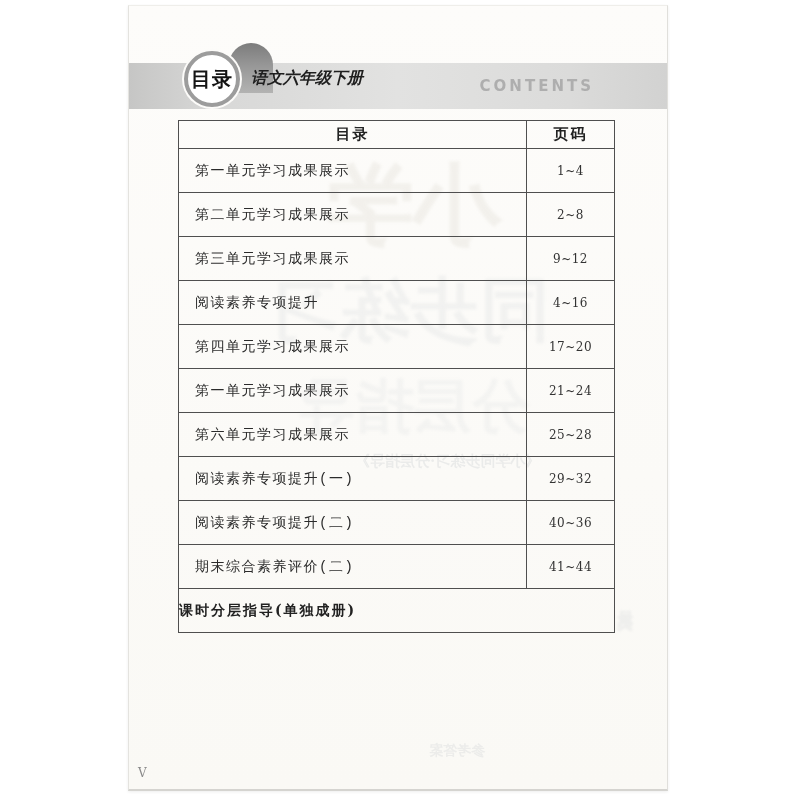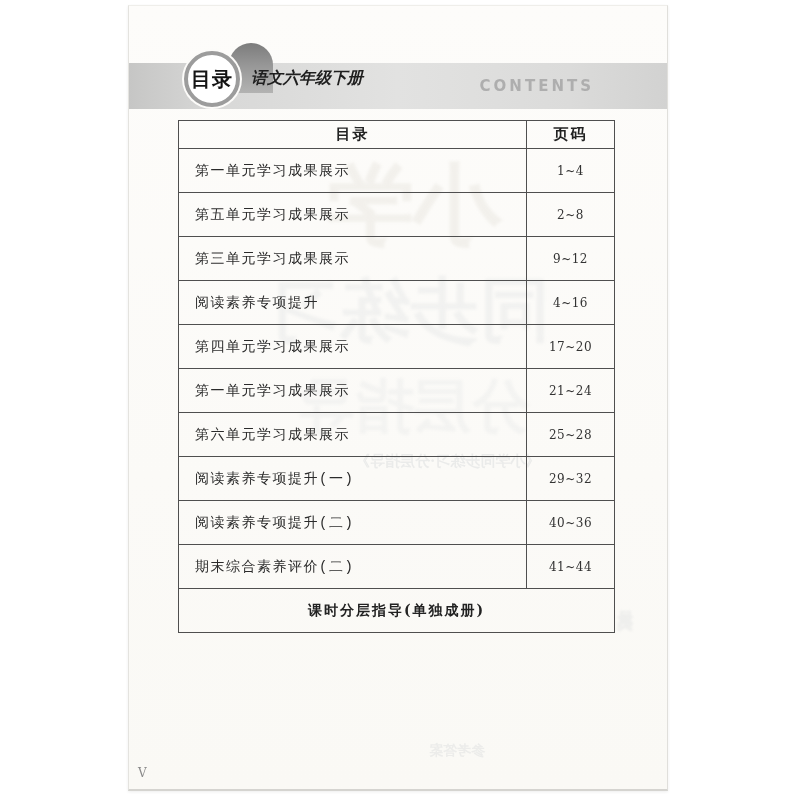--- a/index.html
+++ b/index.html
@@ -77,21 +77,21 @@
   }
   td.cell-title {
     height:44px; padding-left:16px; font-size:14px; letter-spacing:1.5px;
     text-align:left; vertical-align:middle;font-family:Liberation Mono, monospace;
   }
   td.cell-pages {
     height:44px; text-align:center; vertical-align:middle;
     font-size:12px; letter-spacing:0.5px; color:#333;
   }
   td.cell-span {
-    height:44px; text-align:center; vertical-align:middle;
+    height:44px; text-align:left; vertical-align:middle;
     font-size:14px; font-weight:bold; letter-spacing:2px; color:#222;
   }
 
   .page-num {
     position:absolute; left:9px; top:760px; font-size:12px; color:#8a8a8a;
     font-family:"DejaVu Serif","Liberation Serif",serif;
   }
 </style>
 </head>
 <body>
@@ -128,21 +128,21 @@
           <th>目录</th>
           <th>页码</th>
         </tr>
       </thead>
       <tbody>
           <tr>
             <td class="cell-title">第一单元学习成果展示</td>
             <td class="cell-pages">1~4</td>
           </tr>
           <tr>
-            <td class="cell-title">第五单元学习成果展示</td>
+            <td class="cell-title">第二单元学习成果展示</td>
             <td class="cell-pages">2~8</td>
           </tr>
           <tr>
             <td class="cell-title">第三单元学习成果展示</td>
             <td class="cell-pages">9~12</td>
           </tr>
           <tr>
             <td class="cell-title">阅读素养专项提升</td>
             <td class="cell-pages">4~16</td>
           </tr>

